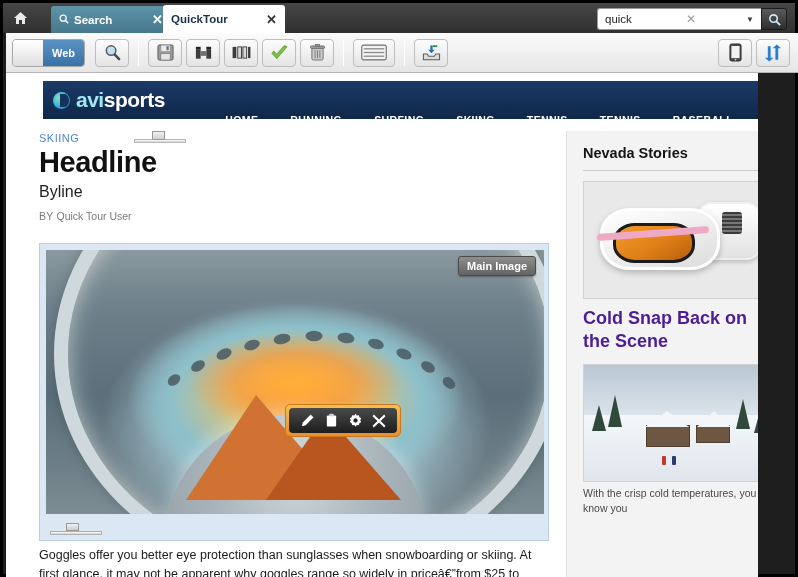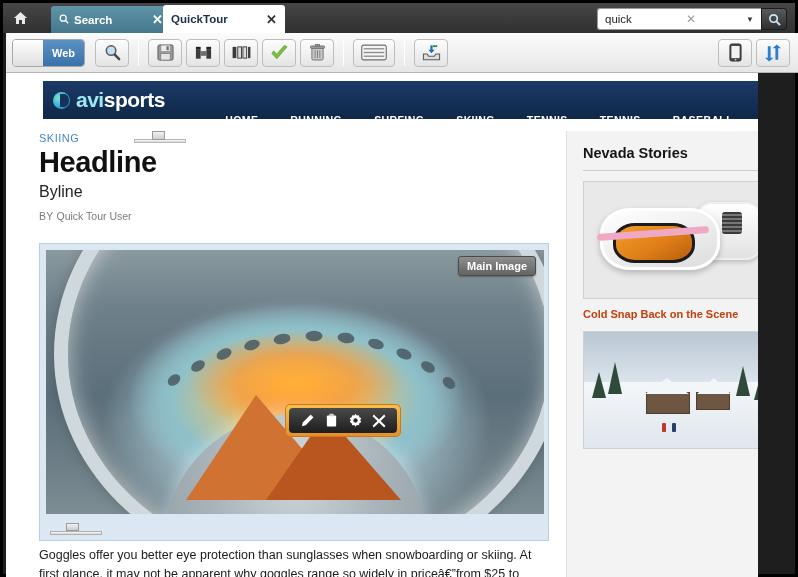--- a/index.html
+++ b/index.html
@@ -345,21 +345,21 @@
     border-bottom: 1px solid #cccccc;
   }
   .story { margin-top: 10px; }
   .story .thumb {
     width: 196px; height: 118px;
     border: 1px solid #d2d2d2;
     background: #e9e9e9;
     position: relative; overflow: hidden;
   }
   .story .sh {
-    font-size: 11px; font-weight: bold; color: #c2410c;
+    font-size: 18px; font-weight: bold; color: #4c1d95;
     margin-top: 8px; line-height: 1.3;
   }
   .story .sd {
     font-size: 10.5px; color: #4a4a4a;
     margin-top: 4px; line-height: 1.42;
   }
   .story .sd .hl {
     background: transparent;
     border-bottom: 2px solid #e08a2e;
     box-shadow: inset 0 -4px 0 rgba(224,138,46,0.25);
@@ -708,20 +708,23 @@
               <div class="tree" style="left:24px;bottom:54px;border-bottom-width:32px;"></div>
               <div class="tree" style="left:170px;bottom:48px;"></div>
               <div class="tree" style="left:152px;bottom:52px;border-bottom-width:30px;"></div>
               <div class="house" style="left:62px;bottom:34px;width:44px;height:22px;"></div>
               <div class="roof" style="left:61px;bottom:54px;"></div>
               <div class="house" style="left:112px;bottom:38px;width:34px;height:18px;"></div>
               <div class="roof" style="left:113px;bottom:54px;border-left-width:17px;border-right-width:17px;"></div>
               <div class="person" style="left:78px;"></div>
               <div class="person" style="left:88px;background:#2c3e70;"></div>
             </div>
+            <div class="sd">
+              <span>With the crisp cold temperatures, you know you</span>
+            </div>
           </div>
         </div>
 
       </div>
     </div>
 
     <div class="bottombar"></div>
   </div>
 </div>
 

